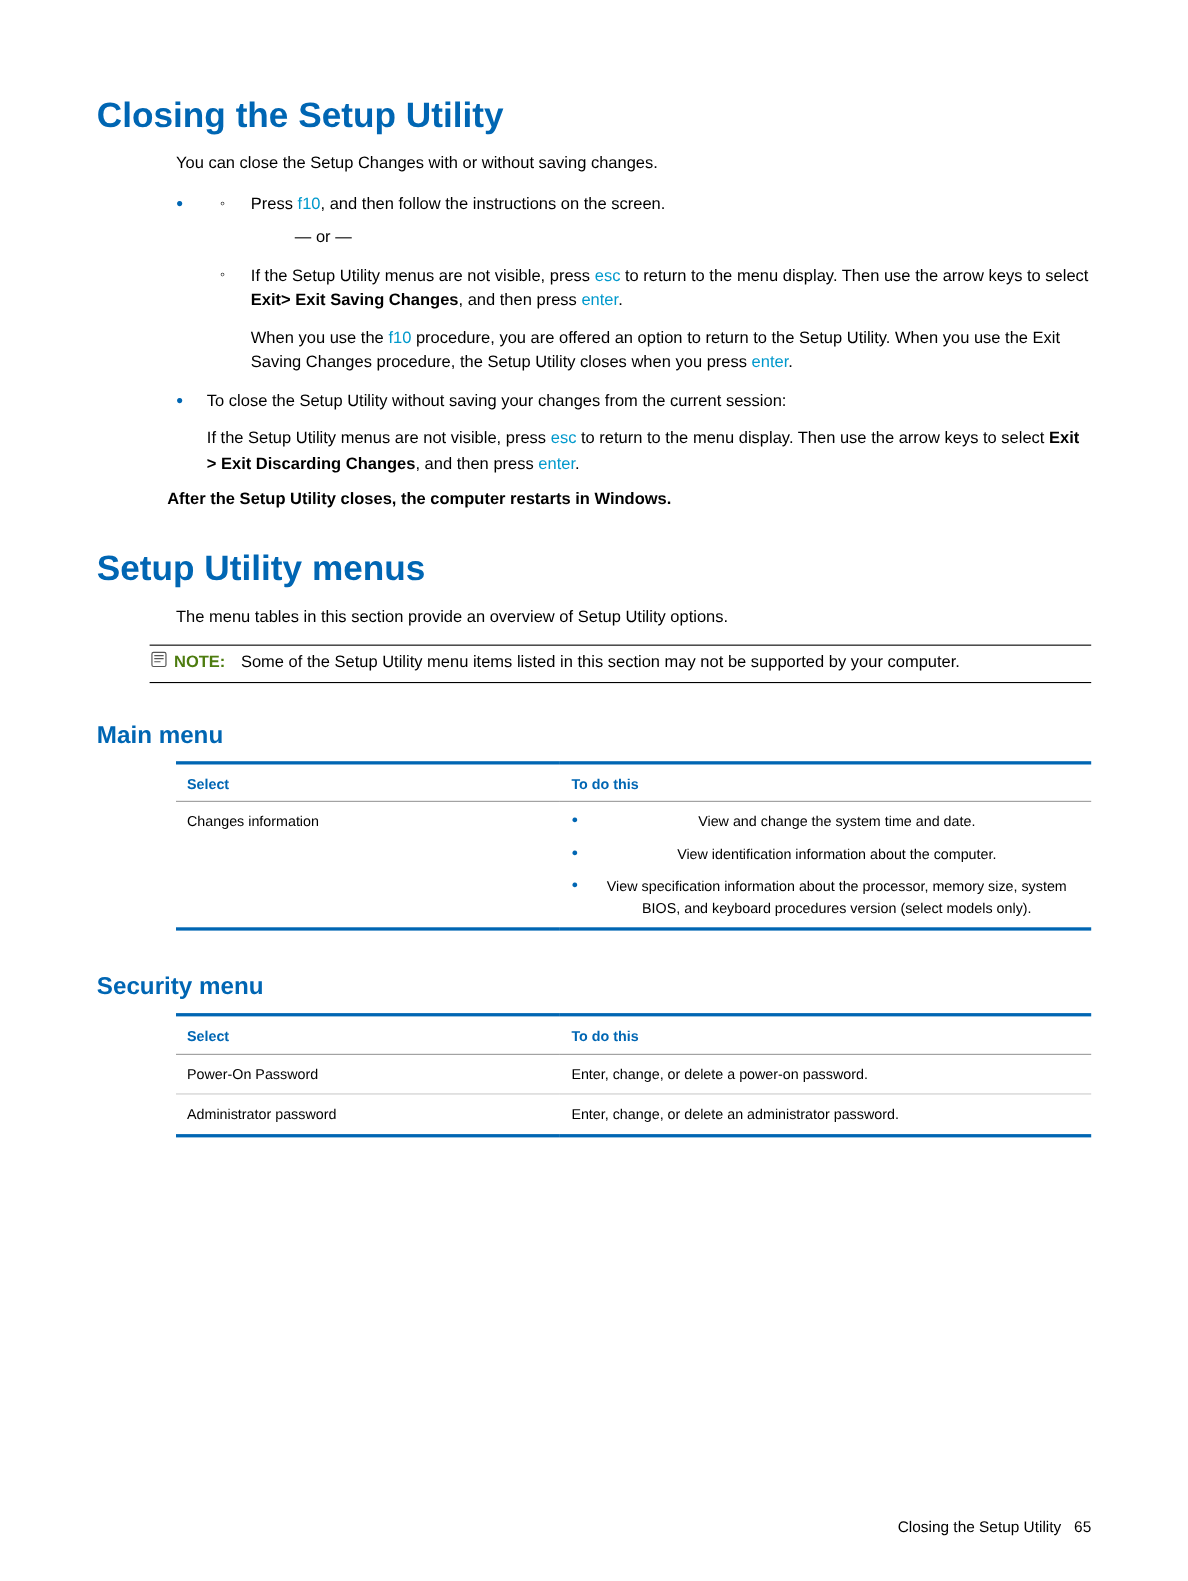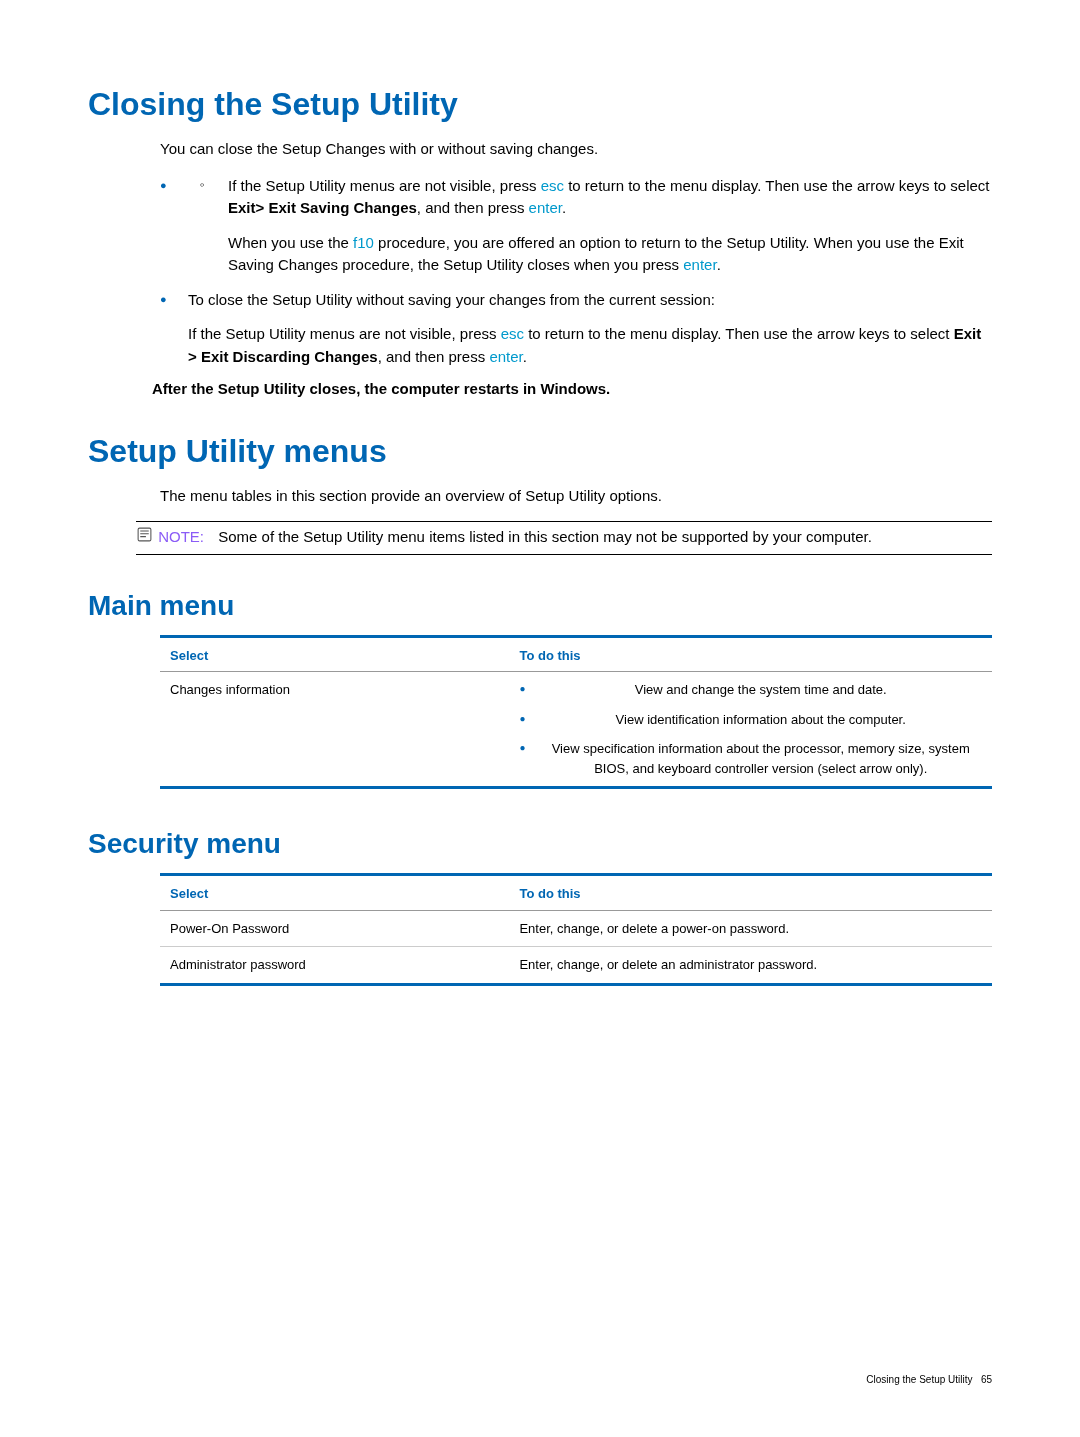--- a/index.html
+++ b/index.html
@@ -19,21 +19,21 @@
     h1.blue-heading {
       color: #0066b3;
       font-family: "Arial Black", Arial, sans-serif;
       font-size: 32px;
       font-weight: 900;
       margin: 0 0 10px 0;
     }
     h2.blue-subheading {
       color: #0066b3;
       font-family: "Arial Black", Arial, sans-serif;
-      font-size: 28px;
+      font-size: 22px;
       font-weight: 900;
       margin: 30px 0 8px 0;
     }
     .indent-1b { margin-left: 64px; font-weight: bold; }
     p { margin: 6px 0; }
     .intro { margin-left: 72px; margin-bottom: 14px;}
     ul.bullets {
       list-style: none;
       margin: 0;
       padding: 0;
@@ -74,22 +74,22 @@
     .bold { font-weight: bold; }
     .note-box {
       border-top: 1px solid #000;
       border-bottom: 1px solid #000;
       margin-left: 48px;
       padding: 4px 0;
       margin-top: 14px;
       margin-bottom: 10px;
     }
     .note-label {
-      color: #8b5cf6;
-      font-weight: normal;
+      color: #4d7c0f;
+      font-weight: bold;
     }
     .note-icon {
       display: inline-block;
       width: 18px;
       vertical-align: top;
     }
     table.menu-table {
       margin-left: 72px;
       width: calc(100% - 72px);
       border-collapse: collapse;
@@ -129,35 +129,39 @@
     ul.table-bullets li::before {
       content: "●";
       position: absolute;
       left: 0;
       top: 1px;
       color: #0066b3;
       font-size: 10px;
     }
     .footer {
       position: absolute;
-      bottom: 50px;
+      bottom: 38px;
       right: 88px;
-      font-size: 10px;
+      font-size: 14px;
     }
   </style>
 </head>
 <body>
 
 <h1 class="blue-heading">Closing the Setup Utility</h1>
 
 <p class="intro">You can close the Setup Changes with or without saving changes.</p>
 
 <ul class="bullets">
   <li>
     <ul class="sub-bullets">
+      <li>
+        <span>Press </span><span class="key">f10</span><span>, and then follow the instructions on the screen.</span>
+        <p class="or-text">— or —</p>
+      </li>
       <li>
         <span>If the Setup Utility menus are not visible, press </span><span class="key">esc</span><span> to return to the menu display. Then use the arrow keys to select </span><span class="bold">Exit&gt; Exit Saving Changes</span><span>, and then press </span><span class="key">enter</span><span>.</span>
         <p style="margin-top:12px;">
           <span>When you use the </span><span class="key">f10</span><span> procedure, you are offered an option to return to the Setup Utility. When you use the Exit Saving Changes procedure, the Setup Utility closes when you press </span><span class="key">enter</span><span>.</span>
         </p>
       </li>
     </ul>
   </li>
   <li>
     <span>To close the Setup Utility without saving your changes from the current session:</span>
@@ -193,21 +197,21 @@
       <th class="col-todo">To do this</th>
     </tr>
   </thead>
   <tbody>
     <tr>
       <td>Changes information</td>
       <td>
         <ul class="table-bullets">
           <li>View and change the system time and date.</li>
           <li>View identification information about the computer.</li>
-          <li>View specification information about the processor, memory size, system BIOS, and keyboard controller version (select arrow only).</li>
+          <li>View specification information about the processor, memory size, system BIOS, and keyboard procedures version (select models only).</li>
         </ul>
       </td>
     </tr>
   </tbody>
 </table>
 
 <h2 class="blue-subheading" style="margin-top:34px;">Security menu</h2>
 
 <table class="menu-table">
   <thead>

